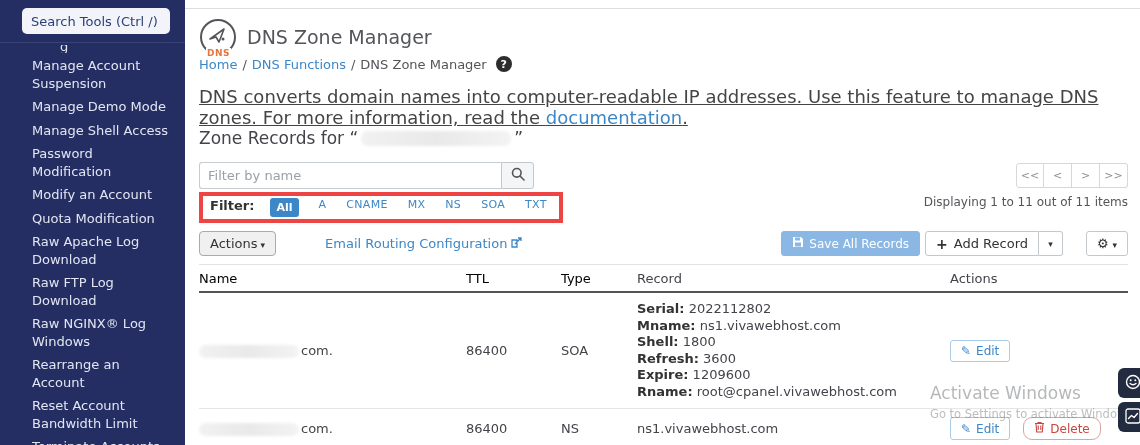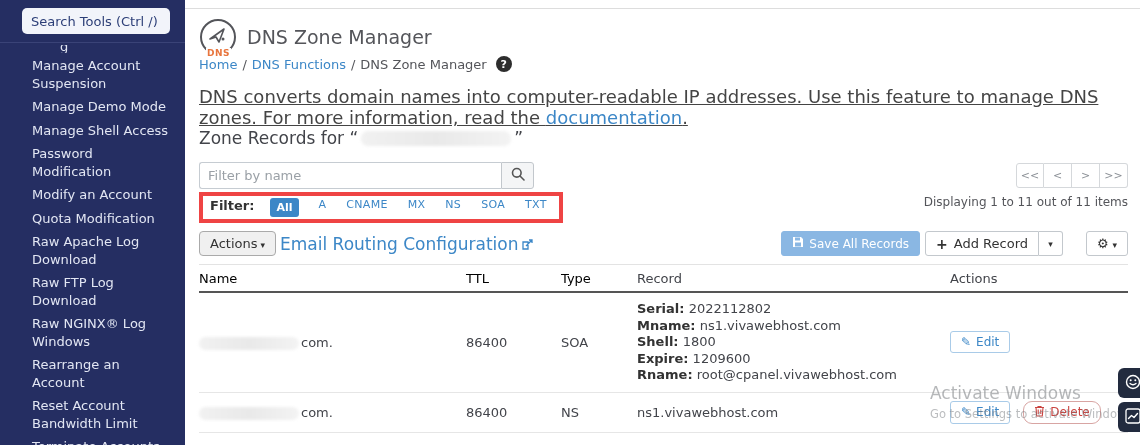--- a/index.html
+++ b/index.html
@@ -59,25 +59,25 @@
 
   .pagination-wrap { text-align:right; margin-top:1px; }
   .pager { display:inline-flex; }
   .pager button { width:28px; height:25px; background:#fff; border:1px solid #d5d8db; border-left:none;
     color:#8b9096; font-size:11px; cursor:pointer; font-family:inherit; }
   .pager button:first-child { border-left:1px solid #d5d8db; border-radius:3px 0 0 3px; }
   .pager button:last-child { border-radius:0 3px 3px 0; }
   .pager-status { margin-top:7px; font-size:12px; color:#54555a; }
 
   
-  .toolbar { display:flex; align-items:center; margin-top:8px; }
+  .toolbar { display:flex; align-items:center; margin-top:8px;gap:35px; }
   .actions-btn { background:#f0f0f0; border:1px solid #aaa; border-radius:4px; height:25px; padding:0 10px;
     font-size:13px; color:#333; cursor:pointer; font-family:inherit; }
   .actions-btn .caret { font-size:9px; margin-left:3px; }
-  .email-link { margin-left:4px; font-size:17px; color:#3c87c7; text-decoration:none; cursor:pointer;
+  .email-link { margin-left:14px; font-size:13px; color:#3c87c7; text-decoration:none; cursor:pointer;
     display:inline-flex; align-items:center; gap:4px; }
   .toolbar-right { margin-left:auto; display:flex; align-items:center; gap:5px; }
   .save-btn { background:#8ab7e3; border:1px solid #8ab7e3; color:#fff; border-radius:3px; height:25px;
     padding:0 10px; font-size:12px; cursor:pointer; display:inline-flex; align-items:center; gap:5px; font-family:inherit; }
   .btn-group { display:inline-flex; }
   .add-btn { background:#fff; border:1px solid #c3c8cd; border-radius:3px 0 0 3px; height:25px; padding:0 10px;
     font-size:13px; color:#333; cursor:pointer; display:inline-flex; align-items:center; gap:6px; font-family:inherit; }
   .add-btn .plus { font-weight:700; font-size:14px; }
   .add-caret { background:#fff; border:1px solid #c3c8cd; border-left:none; border-radius:0 3px 3px 0;
     width:24px; height:25px; font-size:9px; color:#333; cursor:pointer; }
@@ -251,20 +251,21 @@
       </div>
 
       <div class="trow tbody-row">
         <div><span class="redacted redacted-name"></span><span>com.</span></div>
         <div>86400</div>
         <div>SOA</div>
         <div class="record-multi">
           <div><b>Serial:</b> <span>2022112802</span></div>
           <div><b>Mname:</b> <span>ns1.vivawebhost.com</span></div>
           <div><b>Shell:</b> <span>1800</span></div>
+          <div><b>Refresh:</b> <span>3600</span></div>
           <div><b>Expire:</b> <span>1209600</span></div>
           <div><b>Rname:</b> <span>root@cpanel.vivawebhost.com</span></div>
         </div>
         <div class="cell-actions">
           <button class="edit-btn">
               <span class="pencil">✎</span>
               <span>Edit</span>
             </button>
         </div>
       </div>

